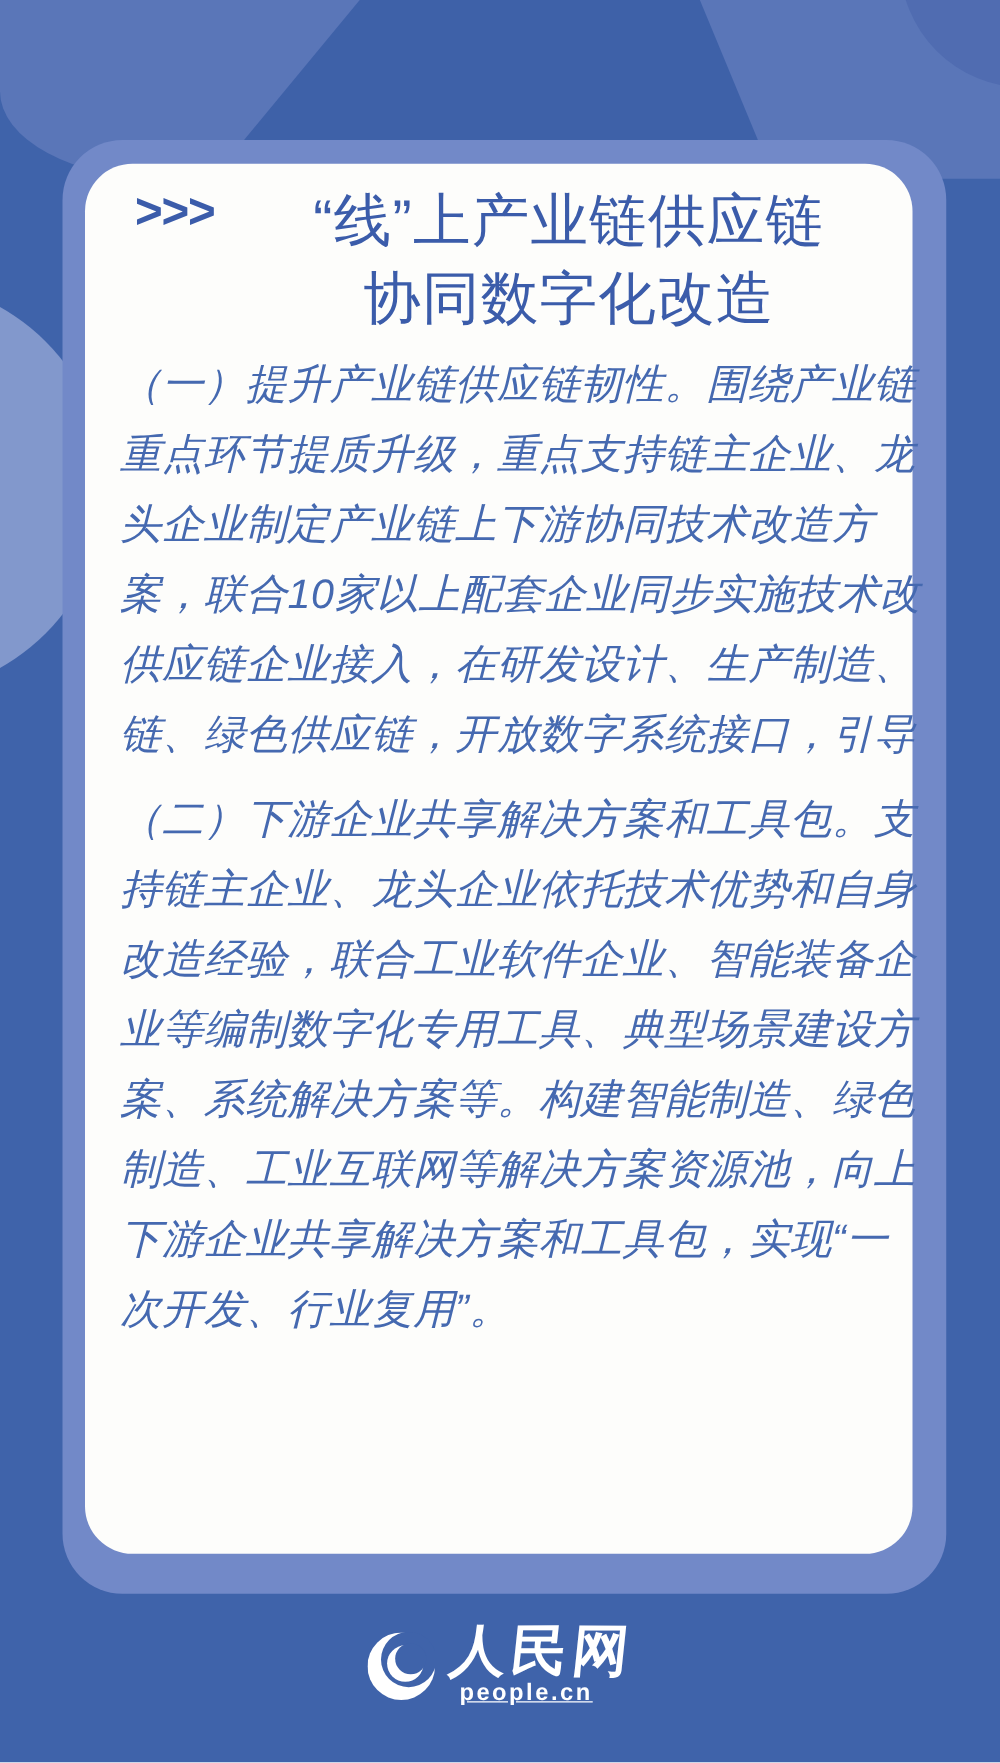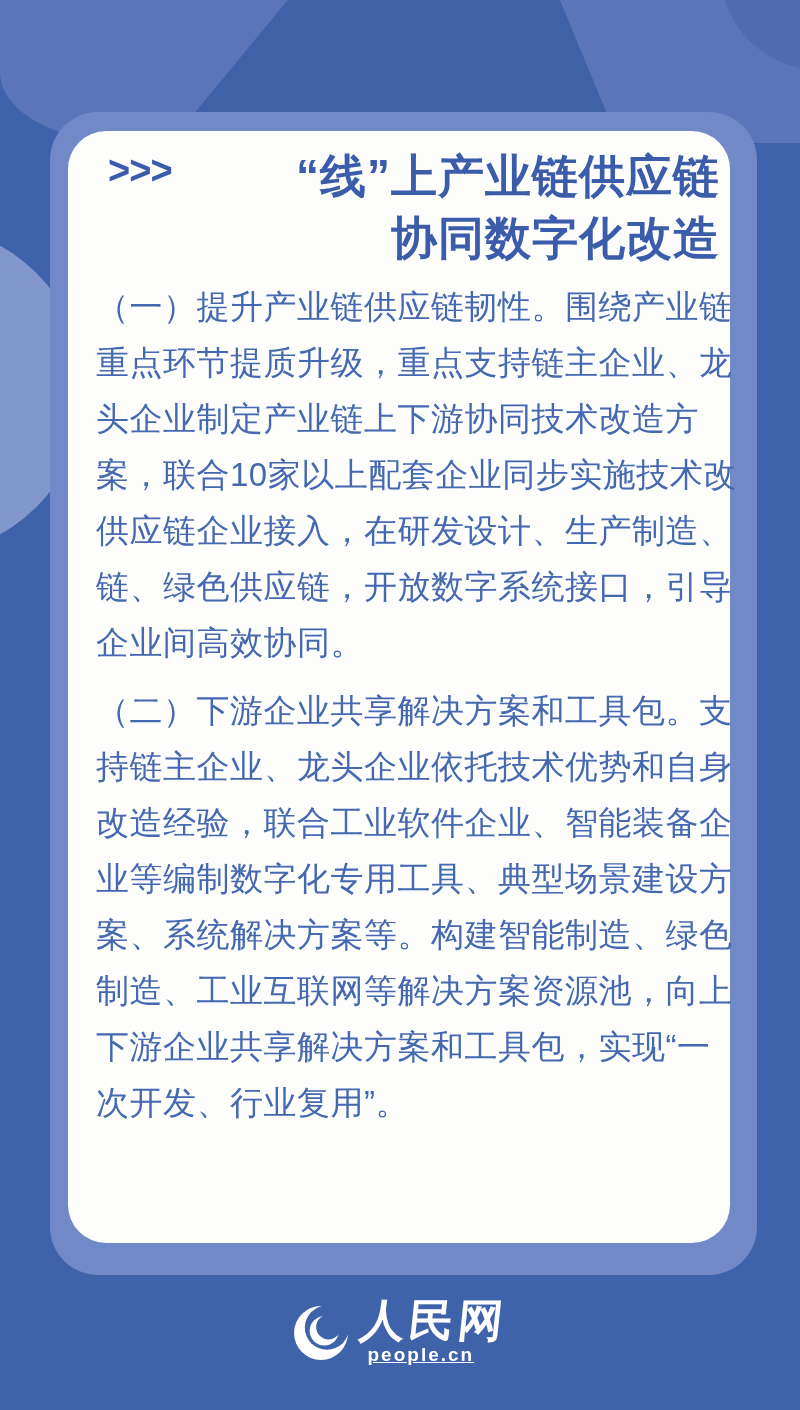--- a/index.html
+++ b/index.html
@@ -61,38 +61,38 @@
     left: 40px; top: 18px;
     font-size: 38px;
     font-weight: 900;
     letter-spacing: -1px;
     color: #3b5caa;
     transform: scaleY(1.05);
   }
   .card-title {
     position: absolute;
     left: 122px; right: 10px; top: 14px;
-    text-align: right;
+    text-align: center;
     color: #3b5caa;
     font-size: 46px;
-    font-weight: 700;
+    font-weight: 400;
     line-height: 62px;
     letter-spacing: 1px;
   }
   .card-body {
     position: absolute;
     left: 28px; top: 148px;
     width: 616px;
     color: #4569b0;
     font-size: 33px;
     line-height: 56px;
     letter-spacing: 0.5px;
   }
   .card-body .para + .para { margin-top: 12px; }
-  .body-line { white-space: nowrap; }
+  .body-line { white-space: nowrap; font-style: italic; }
   
   .footer {
     position: absolute;
     left: 0; top: 1298px;
     width: 800px;
     display: flex;
     justify-content: center;
     align-items: flex-start;
     gap: 12px;
     color: #ffffff;
@@ -136,21 +136,20 @@
     </div>
 
     <div class="card-body">
       <div class="para">
           <div class="body-line">（一）提升产业链供应链韧性。围绕产业链</div>
           <div class="body-line">重点环节提质升级，重点支持链主企业、龙</div>
           <div class="body-line">头企业制定产业链上下游协同技术改造方</div>
           <div class="body-line">案，联合10家以上配套企业同步实施技术改</div>
           <div class="body-line">供应链企业接入，在研发设计、生产制造、</div>
           <div class="body-line">链、绿色供应链，开放数字系统接口，引导</div>
-          <div class="body-line">企业间高效协同。</div>
         </div>
       <div class="para">
           <div class="body-line">（二）下游企业共享解决方案和工具包。支</div>
           <div class="body-line">持链主企业、龙头企业依托技术优势和自身</div>
           <div class="body-line">改造经验，联合工业软件企业、智能装备企</div>
           <div class="body-line">业等编制数字化专用工具、典型场景建设方</div>
           <div class="body-line">案、系统解决方案等。构建智能制造、绿色</div>
           <div class="body-line">制造、工业互联网等解决方案资源池，向上</div>
           <div class="body-line">下游企业共享解决方案和工具包，实现“一</div>
           <div class="body-line">次开发、行业复用”。</div>

